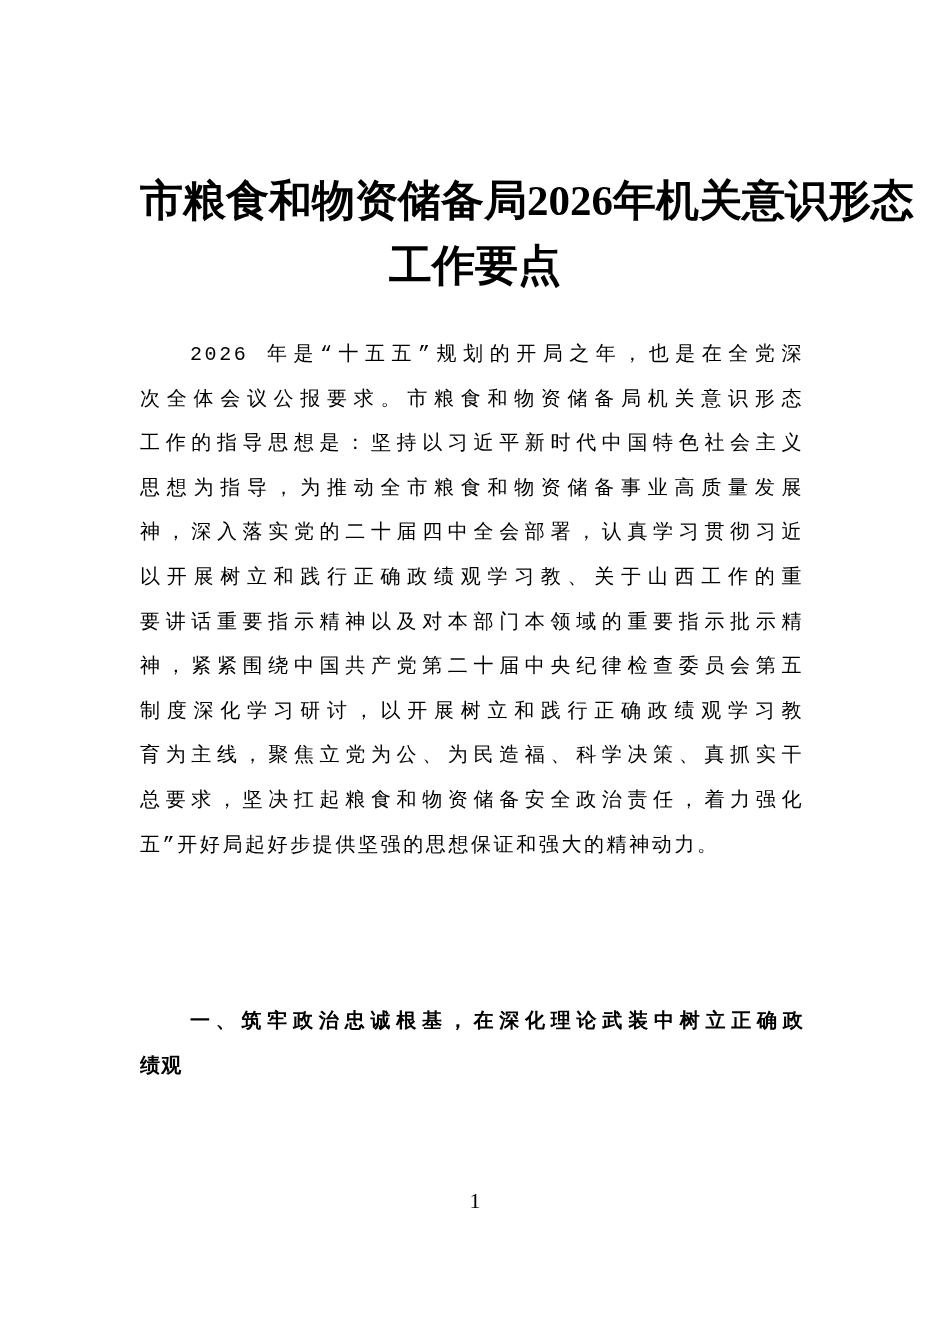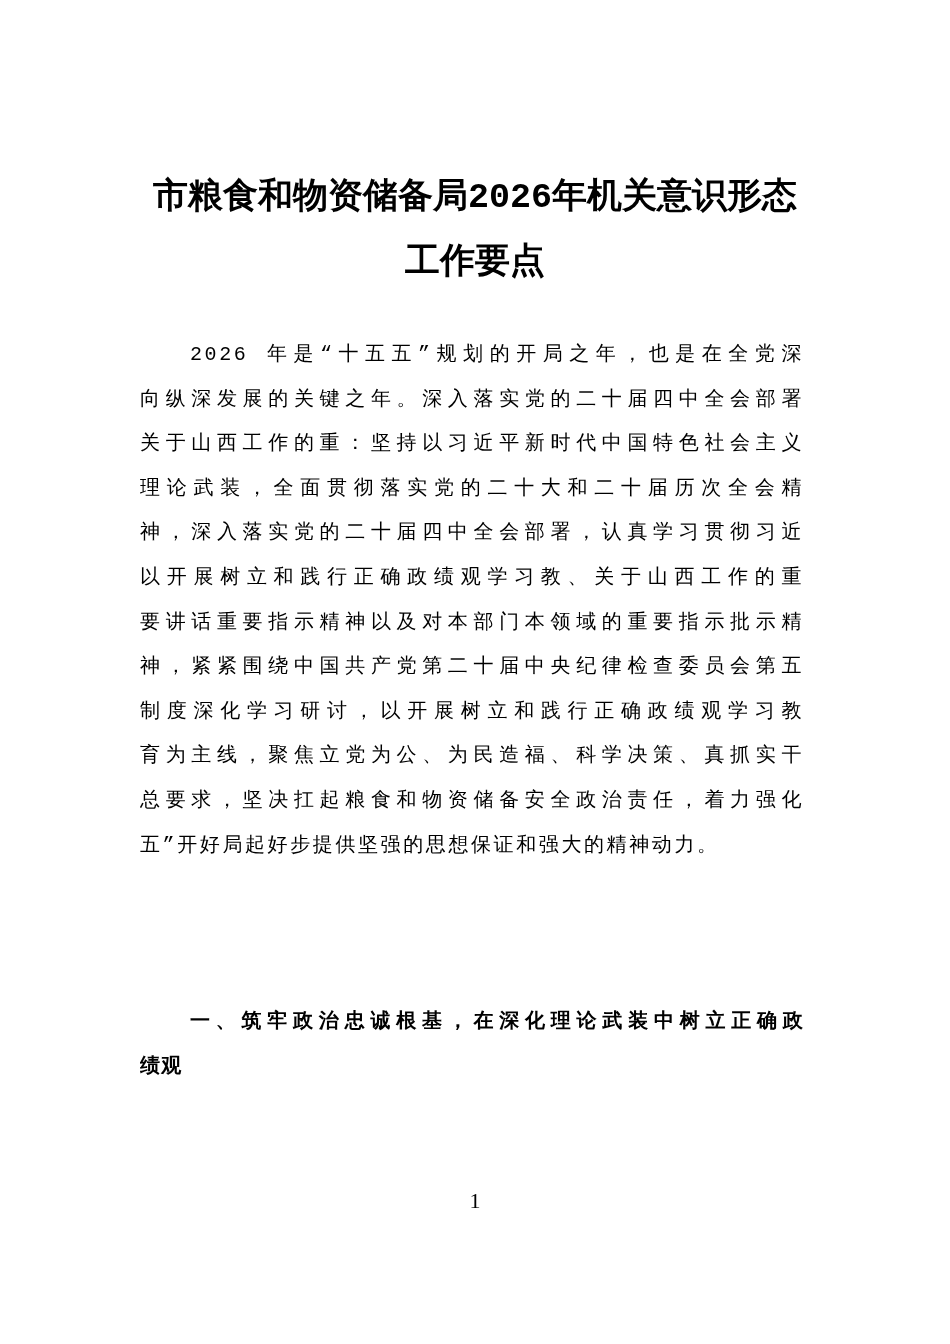--- a/index.html
+++ b/index.html
@@ -1,21 +1,21 @@
 <!DOCTYPE html>
 <html><head>
 <meta charset="utf-8">
 <style>
   html, body { margin: 0; padding: 0; background: #ffffff; }
   body { width: 950px; height: 1344px; position: relative; overflow: hidden; color: #000; }
   .page { position: absolute; left: 0; top: 0; width: 950px; height: 1344px; background: #fff; }
   .title {
     position: absolute; left: 140px; width: 670px; text-align: center;
-    font-family: Liberation Mono, monospace; font-weight: bold;
-    font-size: 35px; letter-spacing: 0px; white-space: nowrap;
+    font-family: Liberation Serif, serif; font-weight: bold;
+    font-size: 43px; letter-spacing: 0px; white-space: nowrap;
   }
   .title.l1 { top: 172px; }
   .title.l2 { top: 237px; }
   .body {
     position: absolute; left: 140px; width: 664px;
     font-family: Liberation Mono, monospace;
     font-size: 20px; line-height: 44px; text-align: justify;
     text-align-last: justify; letter-spacing: 2.6px; white-space: nowrap;
   }
   .line { display: block; height: 44.6px; overflow: hidden; }
@@ -32,23 +32,23 @@
 </head>
 <body>
 
 <div class="page">
 
   <div class="title l1">市粮食和物资储备局2026年机关意识形态</div>
   <div class="title l2">工作要点</div>
 
   <div class="body" style="top: 333px;">
     <span class="line indent">2026 年是“十五五”规划的开局之年，也是在全党深</span>
-    <span class="line">向纵深发展的关键之年。深入落实党的二十届四中全会部署</span>
-    <span class="line">关于山西工作的重：坚持以习近平新时代中国特色社会主义</span>
-    <span class="line">理论武装，全面贯彻落实党的二十大和二十届历次全会精</span>
+    <span class="line">次全体会议公报要求。市粮食和物资储备局机关意识形态</span>
+    <span class="line">工作的指导思想是：坚持以习近平新时代中国特色社会主义</span>
+    <span class="line">思想为指导，为推动全市粮食和物资储备事业高质量发展</span>
     <span class="line">神，深入落实党的二十届四中全会部署，认真学习贯彻习近</span>
     <span class="line">以开展树立和践行正确政绩观学习教、关于山西工作的重</span>
     <span class="line">要讲话重要指示精神以及对本部门本领域的重要指示批示精</span>
     <span class="line">神，紧紧围绕中国共产党第二十届中央纪律检查委员会第五</span>
     <span class="line">制度深化学习研讨，以开展树立和践行正确政绩观学习教</span>
     <span class="line">育为主线，聚焦立党为公、为民造福、科学决策、真抓实干</span>
     <span class="line">总要求，坚决扛起粮食和物资储备安全政治责任，着力强化</span>
     <span class="line last">五”开好局起好步提供坚强的思想保证和强大的精神动力。</span>
   </div>
 

